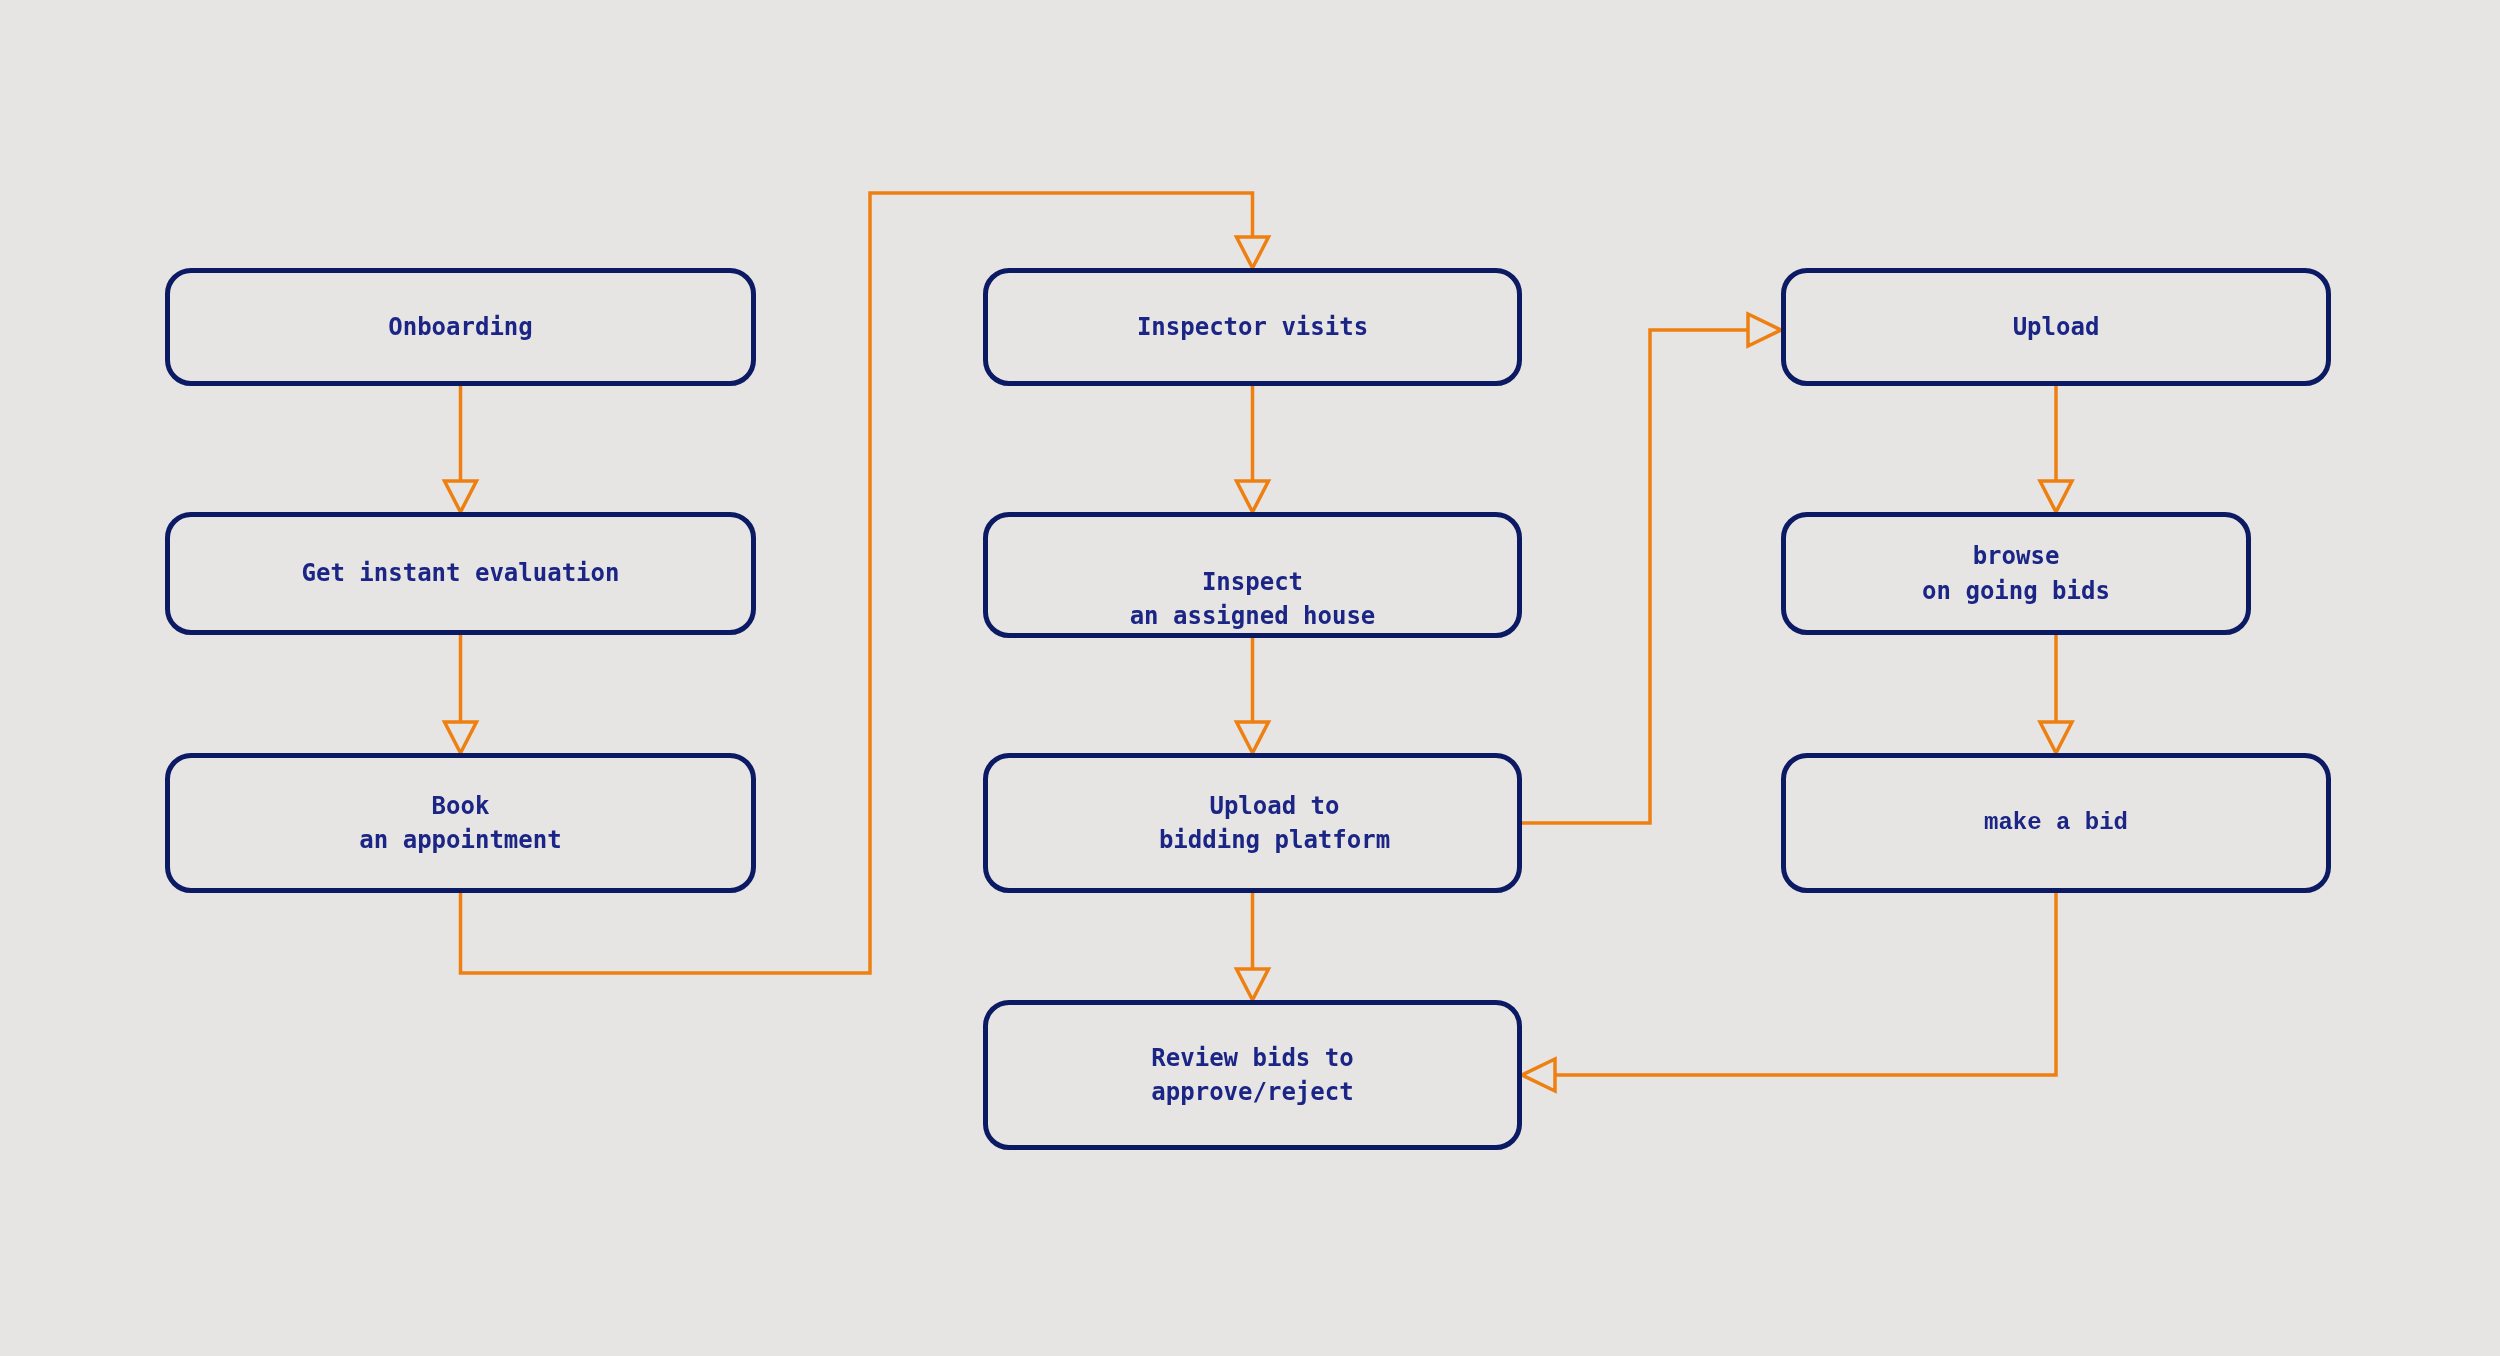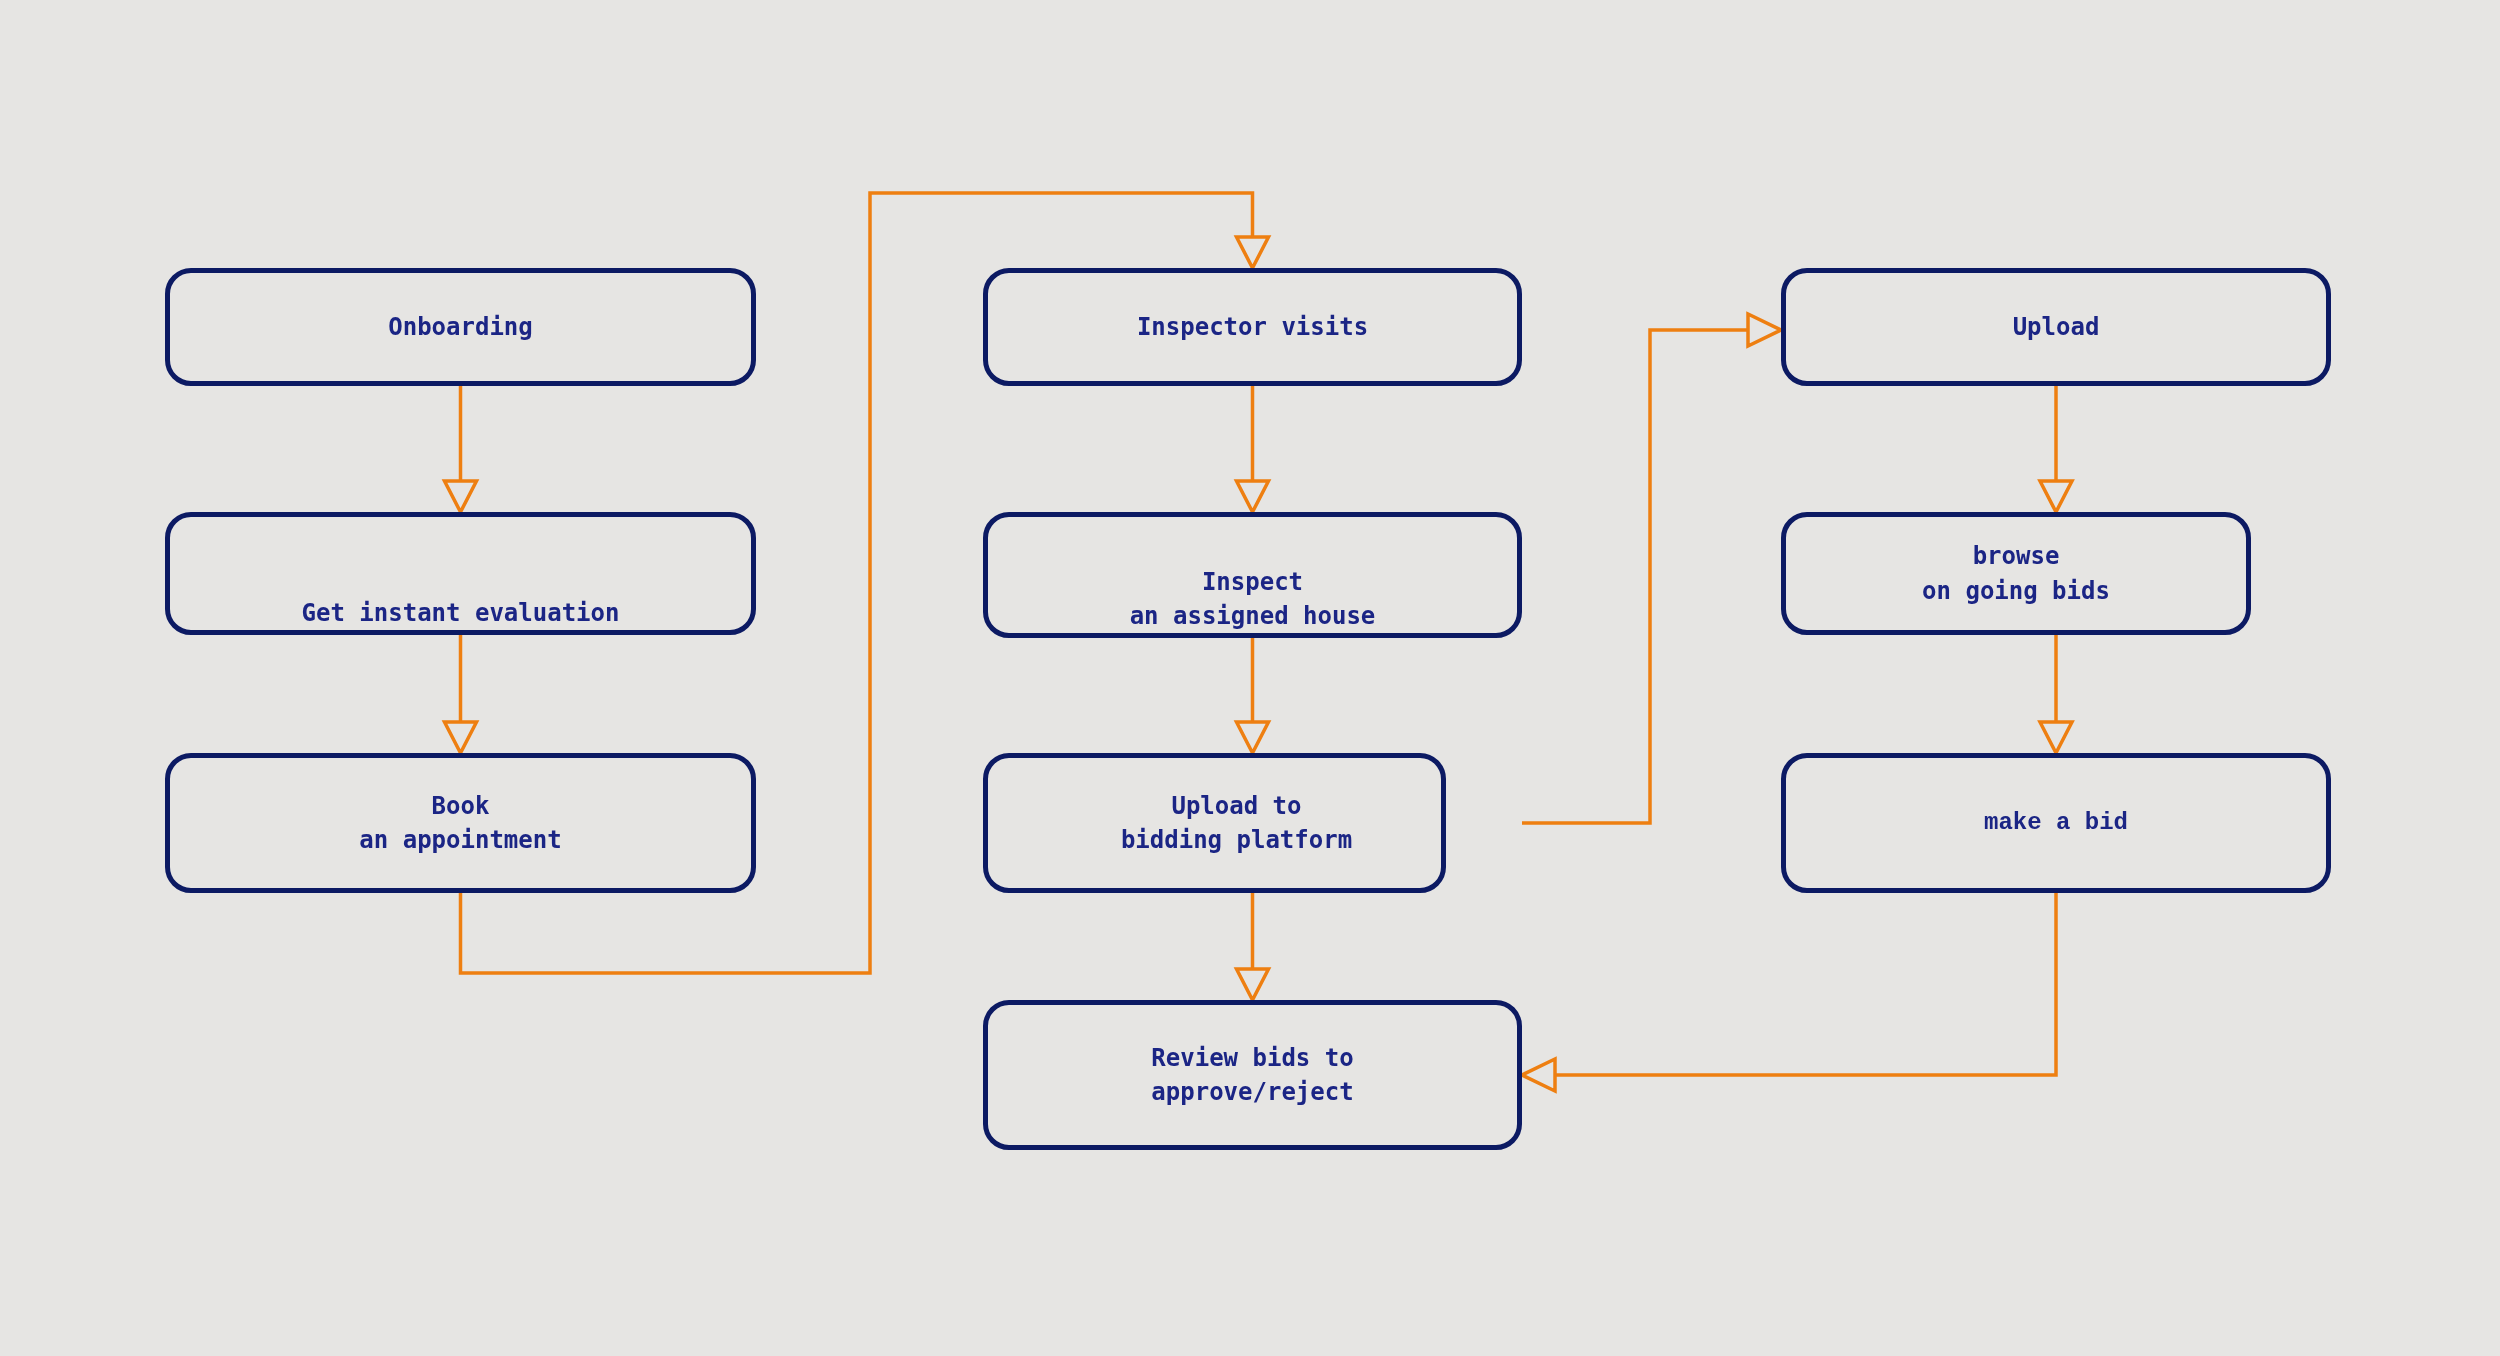--- a/index.html
+++ b/index.html
@@ -108,39 +108,39 @@
     <g>
       <path class="edge" d="M 2056 893 L 2056 1075 L 1555 1075"></path>
       <polygon class="arrowhead" points="1555,1059 1555,1091 1522,1075"></polygon>
     </g>
   </svg>
 
   <div class="node" style="left:165px; top:268px; width:591px; height:118px;">
     <span class="node-label">Onboarding</span>
   </div>
 
-  <div class="node" style="left:165px; top:512px; width:591px; height:123px;align-items:flex-end;">
+  <div class="node" style="left:165px; top:512px; width:591px; height:123px;">
     <span class="node-label">Get instant evaluation</span>
   </div>
 
   <div class="node" style="left:983px; top:268px; width:539px; height:118px;">
     <span class="node-label">Inspector visits</span>
   </div>
 
   <div class="node" style="left:165px; top:753px; width:591px; height:140px;">
     <span class="node-label">Book
 an appointment</span>
   </div>
 
   <div class="node" style="left:983px; top:512px; width:539px; height:126px;align-items:flex-end;">
     <span class="node-label">Inspect
 an assigned house</span>
   </div>
 
-  <div class="node" style="left:983px; top:753px; width:463px; height:140px;padding-left:44px;">
+  <div class="node" style="left:983px; top:753px; width:539px; height:140px;padding-left:44px;">
     <span class="node-label">Upload to
 bidding platform</span>
   </div>
 
   <div class="node" style="left:983px; top:1000px; width:539px; height:150px;">
     <span class="node-label">Review bids to
 approve/reject</span>
   </div>
 
   <div class="node" style="left:1781px; top:268px; width:550px; height:118px;">

